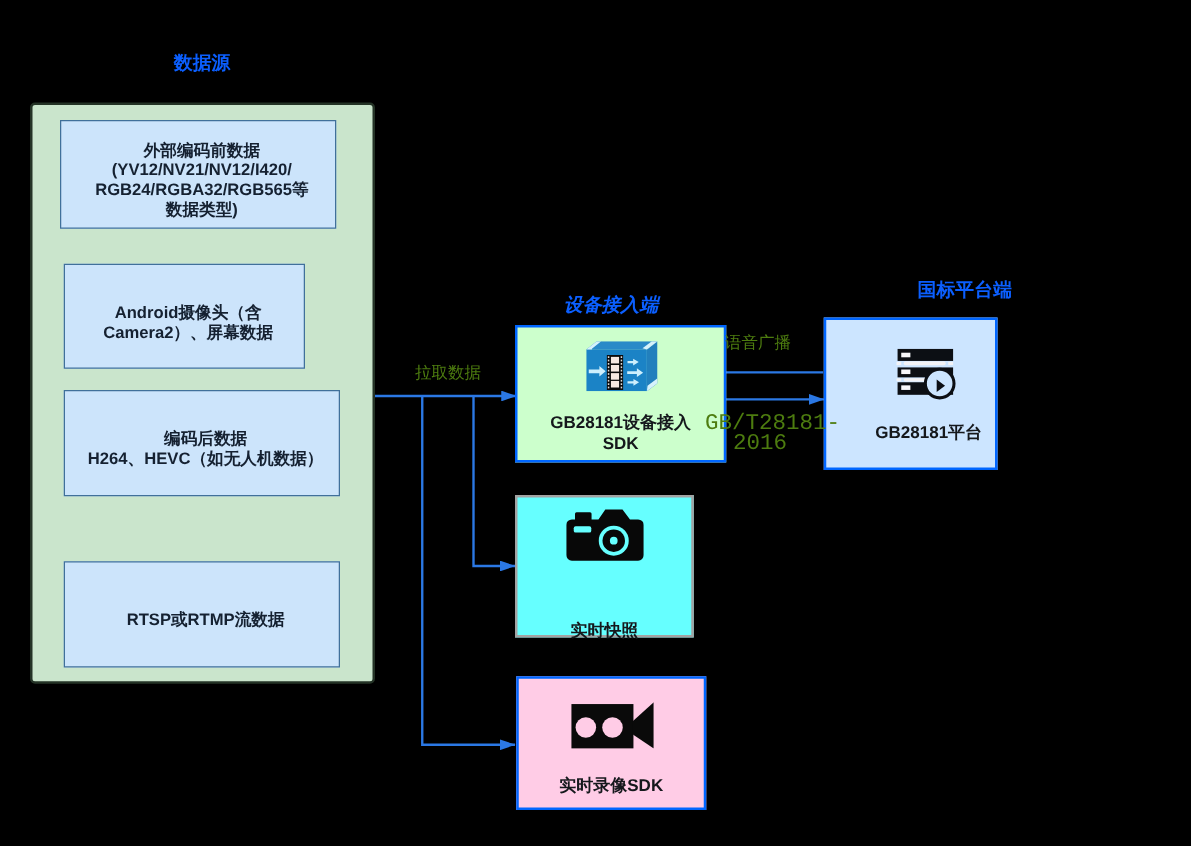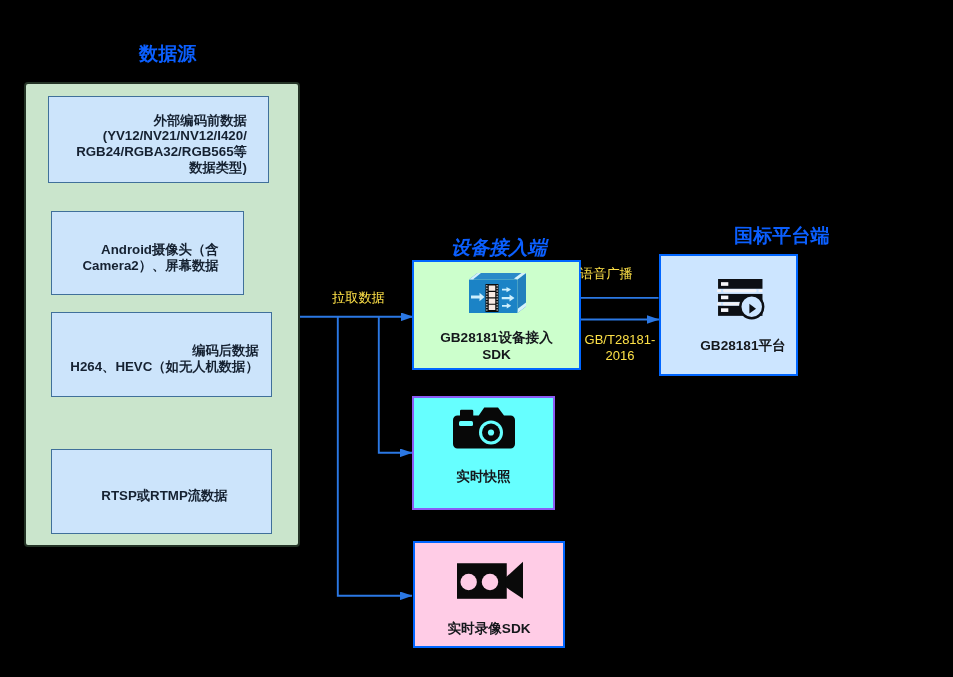--- a/index.html
+++ b/index.html
@@ -2,27 +2,27 @@
 <html><head>
 <meta charset="utf-8">
 <title>Architecture Diagram</title>
 <style>
   html,body{margin:0;padding:0;background:#000;width:953px;height:677px;overflow:hidden;}
   body{font-family:"Liberation Sans","DejaVu Sans",sans-serif;}
   #canvas{position:relative;width:953px;height:677px;background:#000;}
   .box{position:absolute;box-sizing:border-box;}
   .group-box{background:#cae5cc;border:2px solid #243326;border-radius:4px;}
   .blue-box{background:#cce4fb;border:1.2px solid #40709a;color:#152131;font-weight:bold;
-            display:flex;align-items:center;justify-content:center;text-align:right;
+            display:flex;align-items:center;justify-content:center;text-align:center;
             font-size:13.3px;line-height:15.7px;padding:9px 0 0 6px;box-sizing:border-box;}
   .nodebox{display:flex;flex-direction:column;align-items:center;justify-content:flex-start;}
   .nodelabel{text-align:center;font-weight:bold;font-size:13.6px;line-height:16.9px;color:#15181c;}
-  .sec-lbl{position:absolute;color:#0b5fff;font-weight:bold;font-size:19px;letter-spacing:0.15px;white-space:pre;text-align:center;}
-  .edge-lbl{position:absolute;color:#fde047;font-size:13.2px;line-height:15.5px;text-align:center;}
-  .edge-lbl.latin{font-family:Liberation Sans, sans-serif;font-size:13px;margin-left:12px;}
+  .sec-lbl{position:absolute;color:#0b5fff;font-weight:bold;font-size:15px;letter-spacing:0.15px;white-space:pre;text-align:center;}
+  .edge-lbl{position:absolute;color:#4d7c0f;font-size:13.2px;line-height:15.5px;text-align:center;}
+  .edge-lbl.latin{font-family:Liberation Mono, monospace;font-size:18px;}
   .edge-lbl>div{white-space:nowrap;}
   svg.edges{position:absolute;left:0;top:0;width:953px;height:677px;pointer-events:none;}
   .icon{display:block;line-height:0;font-size:0;}
 </style>
 </head>
 <body>
 
 <div id="canvas">
 
   <svg class="edges" viewBox="0 0 953 677">
@@ -130,21 +130,21 @@
         <path d="M65.5,48 L81,48 L81,43.2 L91,50.2 L81,57.2 L81,52.4 L65.5,52.4 Z" fill="#cdeffd"></path>
         <path d="M66,63.8 L75.5,63.8 L75.5,60.2 L84.5,65.6 L75.5,71 L75.5,67.4 L66,67.4 Z" fill="#cdeffd"></path>
       </svg>
     </span>
     <div class="nodelabel" style="margin-top:17px;">
       <div>GB28181设备接入</div>
       <div>SDK</div>
     </div>
   </div>
 
-  <div class="box nodebox" style="left:412px;top:396px;width:143px;height:114px;background:#66ffff;border:2px solid #8b5cf6;">
+  <div class="box nodebox" style="left:412px;top:396px;width:143px;height:114px;background:#66ffff;border:2px solid #a3a3a3;gap:28px;">
     <span class="icon" style="margin-top:9px;">
       <svg width="62" height="42" viewBox="0 0 124 84">
         <path d="M9,17 L14,17 L14,8 A2.5,2.5 0 0 1 16.5,5.5 L38,5.5 A2.5,2.5 0 0 1 40.5,8 L40.5,17 L51.5,17
                  L62.5,1 L90,1 L102,17 L115,17
                  A9,9 0 0 1 124,26 L124,74 A9,9 0 0 1 115,83 L9,83
                  A9,9 0 0 1 0,74 L0,26 A9,9 0 0 1 9,17 Z" fill="#080808"></path>
         <rect x="12" y="28" width="28" height="10" rx="3" fill="#66ffff"></rect>
         <circle cx="76" cy="51" r="24" fill="#66ffff"></circle>
         <circle cx="76" cy="51" r="18" fill="#080808"></circle>
         <circle cx="76" cy="51" r="6.2" fill="#66ffff"></circle>

